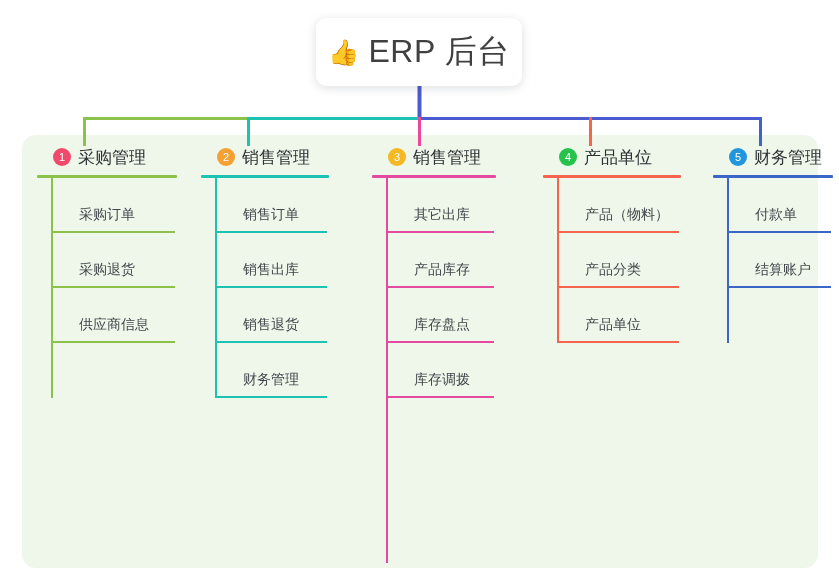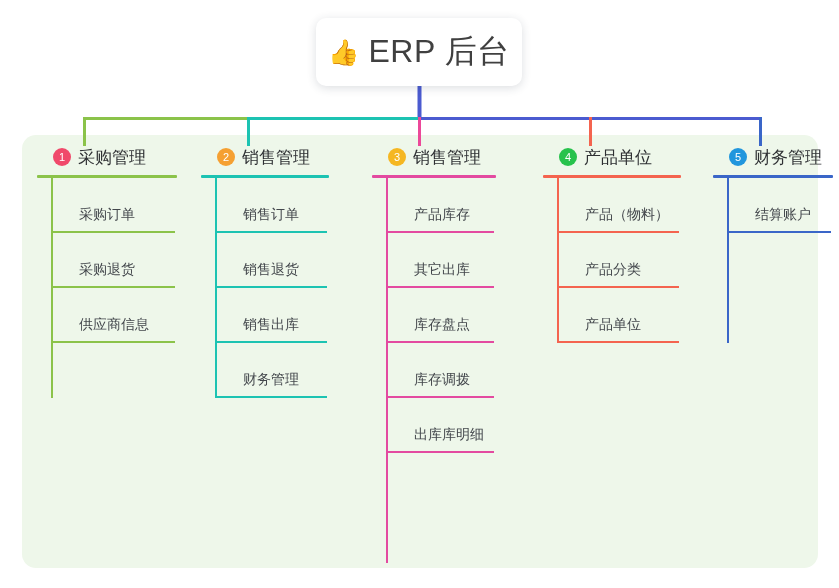--- a/index.html
+++ b/index.html
@@ -195,59 +195,55 @@
           <span class="col-title">销售管理</span>
         </div>
         <div class="col-rule" style="background: rgb(28, 195, 178); width: 128px;"></div>
         <div class="leaves">
           <div class="spine" style="background: rgb(28, 195, 178); height: 220px;"></div>
           <div class="leaf">
             <span class="leaf-label">销售订单</span>
             <div class="leaf-rule" style="background: rgb(28, 195, 178); width: 112px;"></div>
           </div>
           <div class="leaf">
+            <span class="leaf-label">销售出库</span>
+            <div class="leaf-rule" style="background: rgb(28, 195, 178); width: 112px;"></div>
+          </div>
+          <div class="leaf">
             <span class="leaf-label">销售退货</span>
-            <div class="leaf-rule" style="background: rgb(28, 195, 178); width: 112px;"></div>
-          </div>
-          <div class="leaf">
-            <span class="leaf-label">销售出库</span>
             <div class="leaf-rule" style="background: rgb(28, 195, 178); width: 112px;"></div>
           </div>
           <div class="leaf">
             <span class="leaf-label">财务管理</span>
             <div class="leaf-rule" style="background: rgb(28, 195, 178); width: 112px;"></div>
           </div>
         </div>
       </div>
       <div class="column" style="left: 372px;">
         <div class="col-head">
           <span class="badge" style="background: rgb(245, 183, 34);">3</span>
           <span class="col-title">销售管理</span>
         </div>
         <div class="col-rule" style="background: rgb(227, 74, 160); width: 124px;"></div>
         <div class="leaves">
           <div class="spine" style="background: rgb(227, 74, 160); height: 385px;"></div>
           <div class="leaf">
+            <span class="leaf-label">其它出库</span>
+            <div class="leaf-rule" style="background: rgb(227, 74, 160); width: 108px;"></div>
+          </div>
+          <div class="leaf">
             <span class="leaf-label">产品库存</span>
             <div class="leaf-rule" style="background: rgb(227, 74, 160); width: 108px;"></div>
           </div>
           <div class="leaf">
-            <span class="leaf-label">其它出库</span>
-            <div class="leaf-rule" style="background: rgb(227, 74, 160); width: 108px;"></div>
-          </div>
-          <div class="leaf">
             <span class="leaf-label">库存盘点</span>
             <div class="leaf-rule" style="background: rgb(227, 74, 160); width: 108px;"></div>
           </div>
           <div class="leaf">
             <span class="leaf-label">库存调拨</span>
-            <div class="leaf-rule" style="background: rgb(227, 74, 160); width: 108px;"></div>
-          </div>
-          <div class="leaf">
-            <span class="leaf-label">出库库明细</span>
             <div class="leaf-rule" style="background: rgb(227, 74, 160); width: 108px;"></div>
           </div>
         </div>
       </div>
       <div class="column" style="left: 543px;">
         <div class="col-head">
           <span class="badge" style="background: rgb(39, 194, 76);">4</span>
           <span class="col-title">产品单位</span>
         </div>
         <div class="col-rule" style="background: rgb(244, 100, 79); width: 138px;"></div>
@@ -269,19 +265,23 @@
       </div>
       <div class="column" style="left: 713px;">
         <div class="col-head">
           <span class="badge" style="background: rgb(33, 150, 221);">5</span>
           <span class="col-title">财务管理</span>
         </div>
         <div class="col-rule" style="background: rgb(58, 102, 200); width: 120px;"></div>
         <div class="leaves">
           <div class="spine" style="background: rgb(58, 102, 200); height: 165px;"></div>
           <div class="leaf">
+            <span class="leaf-label">付款单</span>
+            <div class="leaf-rule" style="background: rgb(58, 102, 200); width: 104px;"></div>
+          </div>
+          <div class="leaf">
             <span class="leaf-label">结算账户</span>
             <div class="leaf-rule" style="background: rgb(58, 102, 200); width: 104px;"></div>
           </div>
         </div>
       </div>
     </div>
 </div>
 
 </body></html>

